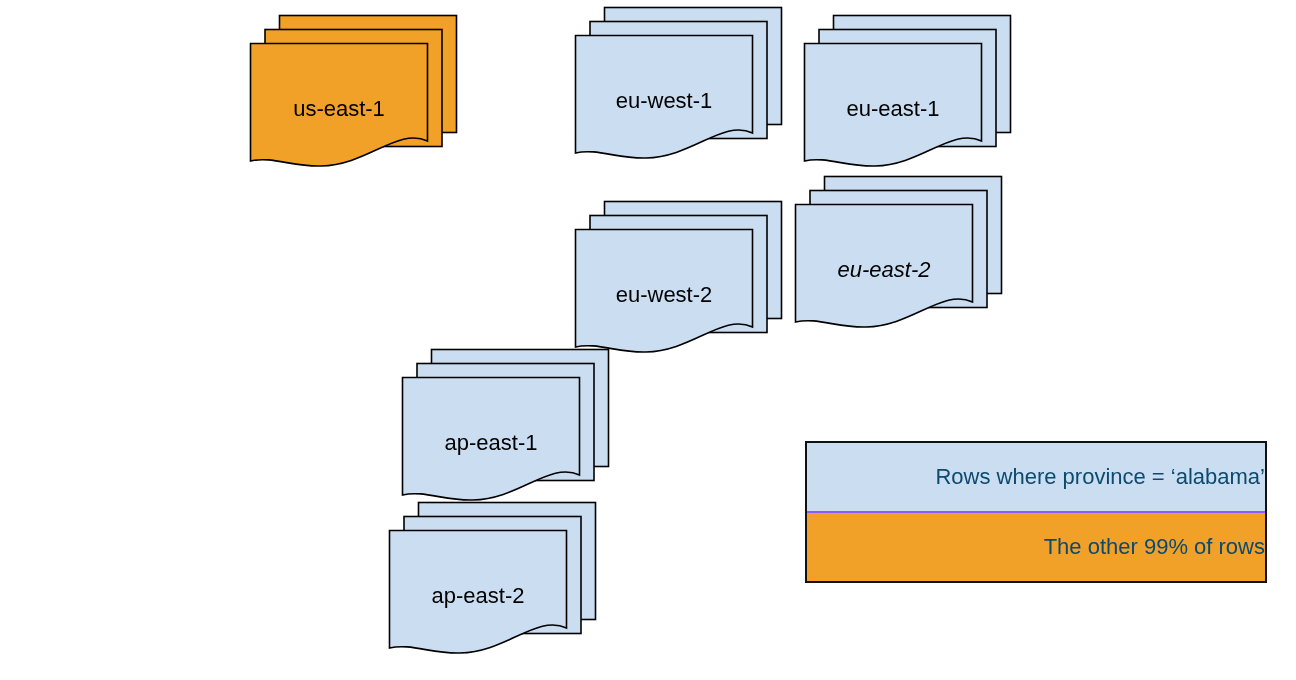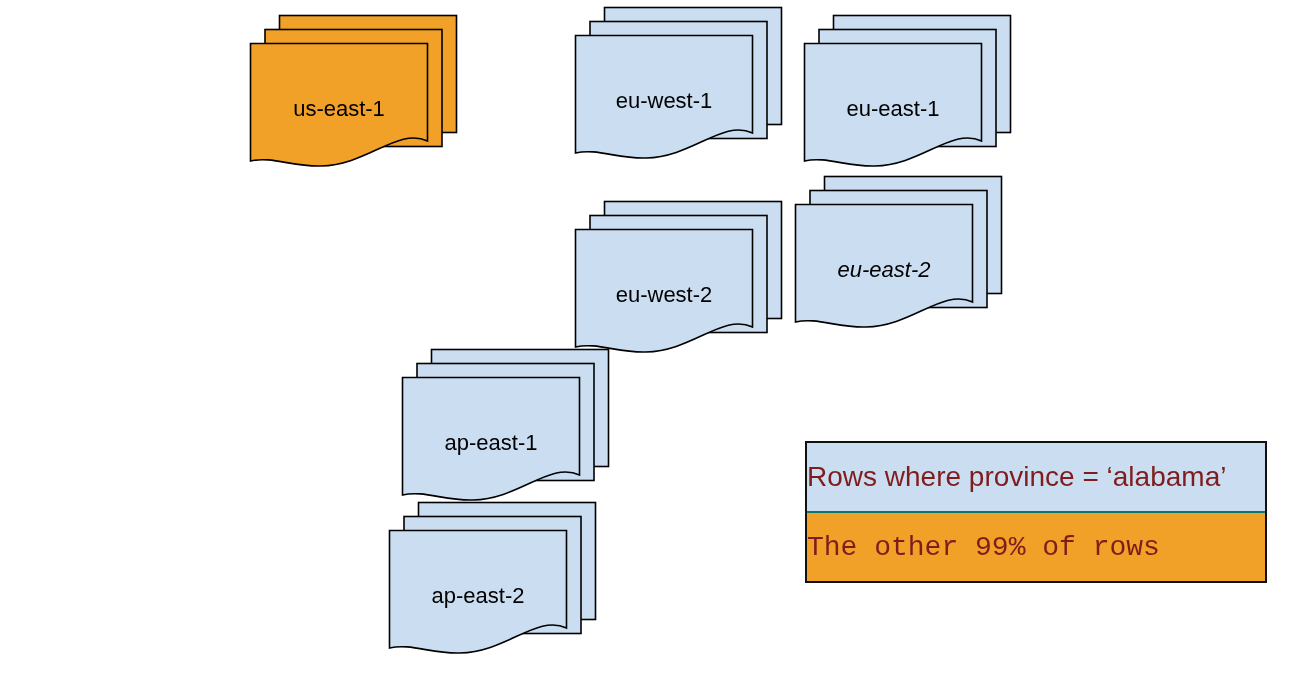--- a/index.html
+++ b/index.html
@@ -34,27 +34,26 @@
     position: absolute;
     display: flex;
     flex-direction: column;
     border: 2px solid #111111;
     box-sizing: border-box;
   }
   .legend-row {
     flex: 1 1 0;
     display: flex;
     align-items: center;
-    justify-content: flex-start;
-    font-size: 28px;
-    color: #7f1d1d;
+    justify-content: flex-end;
+    font-size: 22px;
+    color: #0c4a6e;
   }
   .legend-row + .legend-row {
-    border-top: 2px solid #0f766e;
-    font-family: Liberation Mono, monospace;
+    border-top: 2px solid #8b5cf6;
   }
 </style>
 </head>
 <body>
 
 <div id="canvas">
   <div class="legend" style="left: 805px; top: 441px; width: 462px; height: 142px;">
     <div class="legend-row" style="background: rgb(203, 221, 241);">
       <span>Rows where province = ‘alabama’</span>
     </div>

